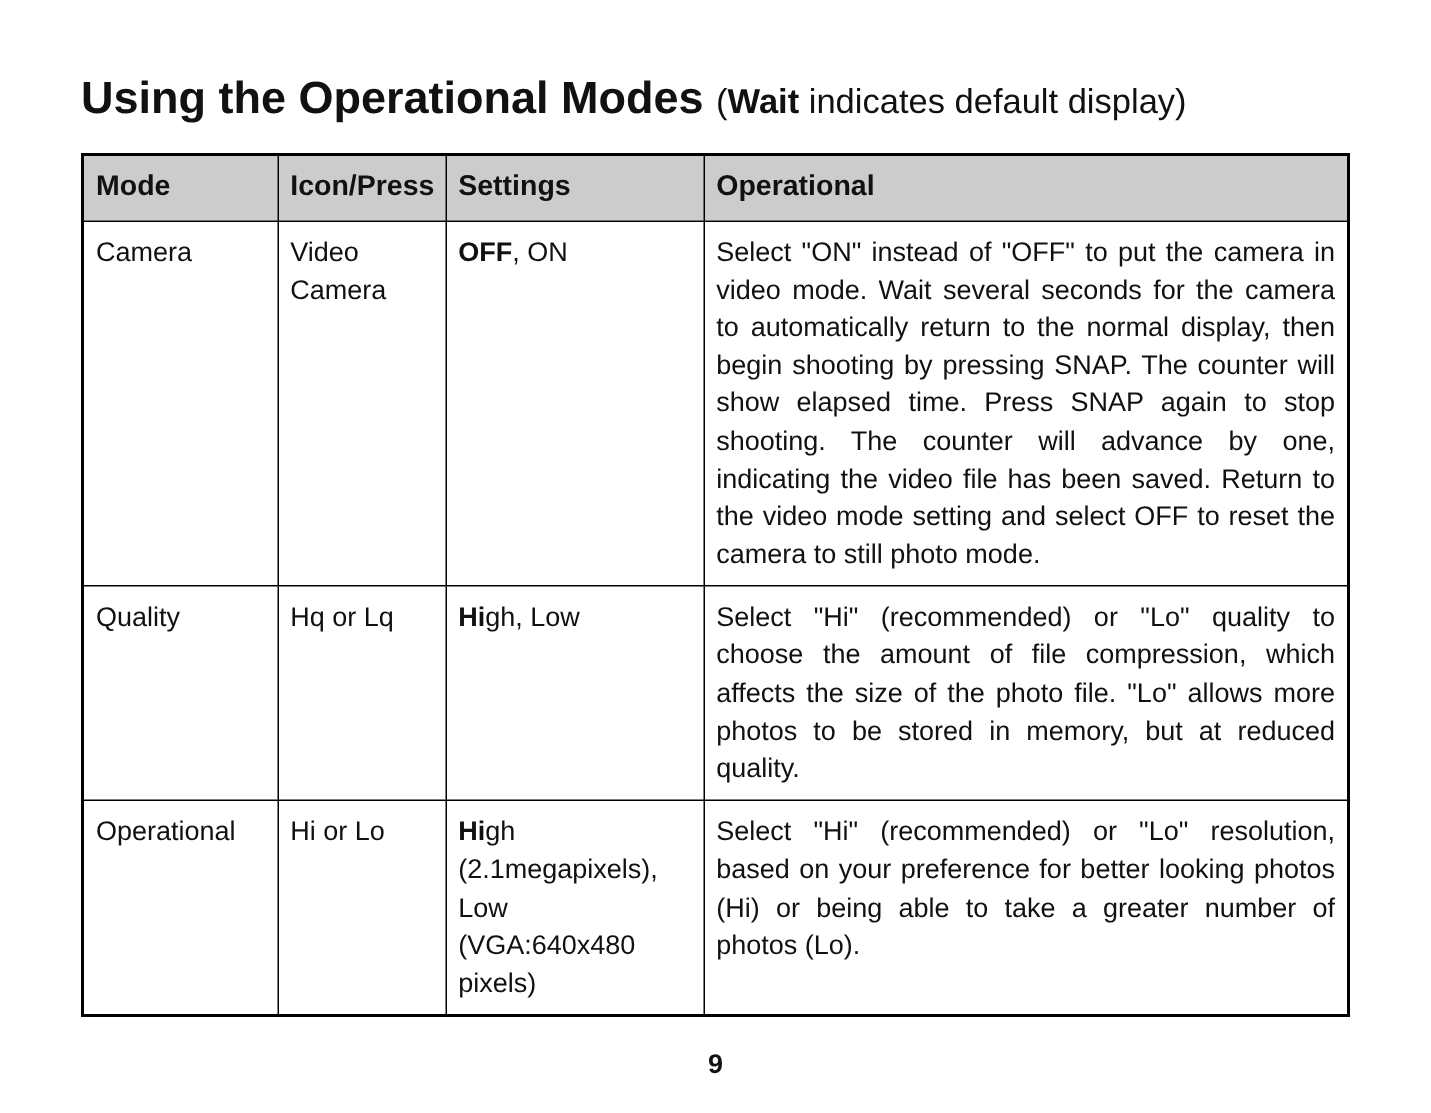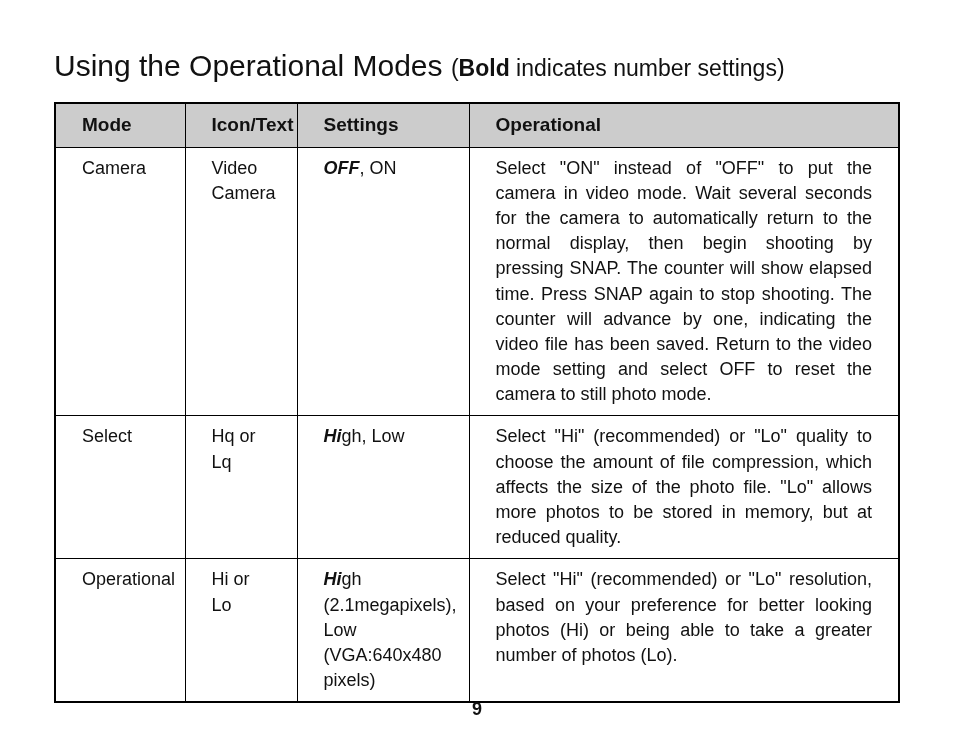--- a/index.html
+++ b/index.html
@@ -10,91 +10,91 @@
     height:742px;
     box-sizing:border-box;
     padding:48px 54px 24px 54px;
     position:relative;
   }
   .title-line{
     font-size:30px;
     line-height:1.2;
     margin-bottom:18px;
   }
-  .title-line .main{font-weight:400;}
+  .title-line .main{font-weight:700;}
   .title-line .note{font-size:23px;font-weight:400;}
   .title-line .note .bold-word{font-weight:700;}
   table{
     border-collapse:collapse;
     width:100%;
     table-layout:fixed;
     font-size:18px;
     border:2px solid #000;
   }
   col.c-mode{width:130px;}
   col.c-icon{width:112px;}
   col.c-set{width:172px;}
   col.c-desc{width:auto;}
   th,td{
     border:1px solid #000;
-    padding:8px 26px;
+    padding:8px 8px;
     vertical-align:top;
     text-align:left;
     line-height:1.4;
   }
   thead th{
     background:#ccc;
     font-weight:700;
     font-size:19px;
   }
-  td .b{font-weight:700;font-style:italic;}
+  td .b{font-weight:700;}
   .desc{text-align:justify;}
   .pagenum{
     position:absolute;
     bottom:22px;
     left:0;right:0;
     text-align:center;
     font-weight:700;
     font-size:18px;
   }
 </style>
 </head>
 <body>
 
 <div class="title-line">
   <span class="main">Using the Operational Modes</span>
   <span class="note">
-    <span>(</span><span class="bold-word">Bold</span><span> indicates number settings)</span>
+    <span>(</span><span class="bold-word">Wait</span><span> indicates default display)</span>
   </span>
 </div>
 
 <table>
   <colgroup>
     <col class="c-mode">
       <col class="c-icon">
       <col class="c-set">
       <col class="c-desc">
   </colgroup>
   <thead>
     <tr>
       <th>Mode</th>
-      <th>Icon/Text</th>
+      <th>Icon/Press</th>
       <th>Settings</th>
       <th>Operational</th>
     </tr>
   </thead>
   <tbody>
     <tr>
       <td>Camera</td>
       <td>Video Camera</td>
       <td><span class="b">OFF</span><span>, ON</span></td>
       <td class="desc">Select "ON" instead of "OFF" to put the camera in video mode. Wait several seconds for the camera to automatically return to the normal display, then begin shooting by pressing SNAP. The counter will show elapsed time. Press SNAP again to stop shooting. The counter will advance by one, indicating the video file has been saved. Return to the video mode setting and select OFF to reset the camera to still photo mode.</td>
     </tr>
     <tr>
-      <td>Select</td>
+      <td>Quality</td>
       <td>Hq or Lq</td>
       <td><span class="b">Hi</span><span>gh, Low</span></td>
       <td class="desc">Select "Hi" (recommended) or "Lo" quality to choose the amount of file compression, which affects the size of the photo file. "Lo" allows more photos to be stored in memory, but at reduced quality.</td>
     </tr>
     <tr>
       <td>Operational</td>
       <td>Hi or Lo</td>
       <td><span class="b">Hi</span><span>gh (2.1megapixels), Low (VGA:640x480 pixels)</span></td>
       <td class="desc">Select "Hi" (recommended) or "Lo" resolution, based on your preference for better looking photos (Hi) or being able to take a greater number of photos (Lo).</td>
     </tr>

